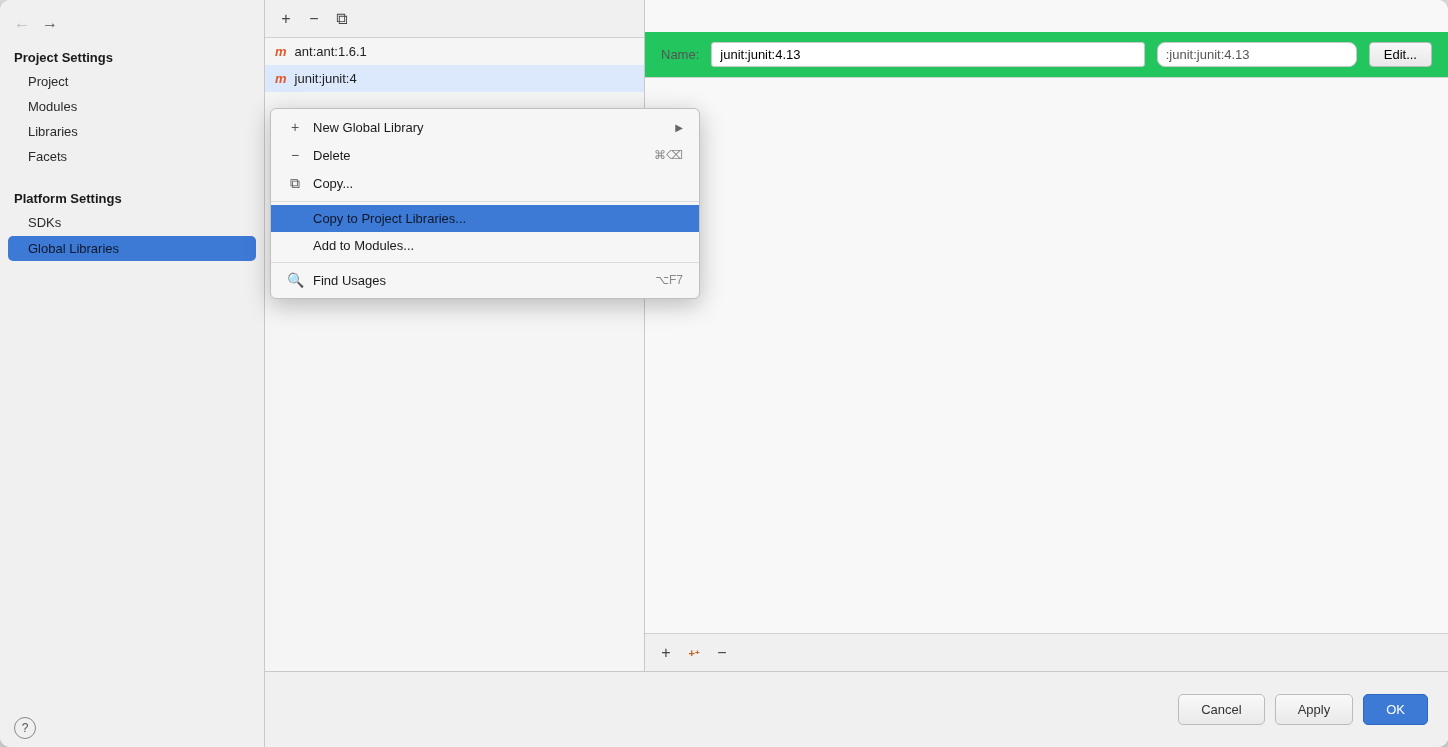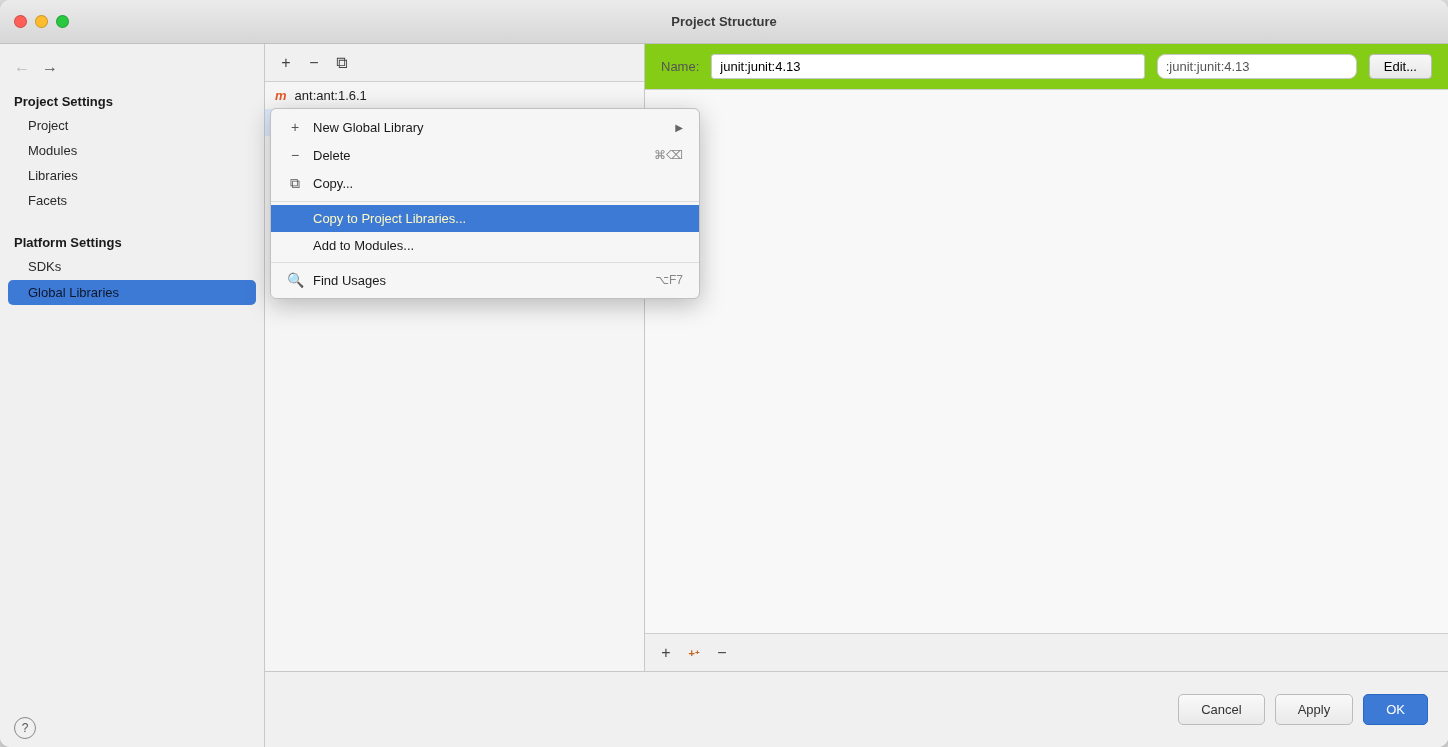--- a/index.html
+++ b/index.html
@@ -205,22 +205,23 @@
       display: flex;
       flex-direction: column;
       overflow: hidden;
     }
 
     .detail-header {
       display: flex;
       align-items: center;
       padding: 10px 16px;
       border-bottom: 1px solid #d0d0d0;
-      background: #84cc16;
+      background: #22c55e;
       gap: 12px;
+      margin-top: 32px;
     }
     .detail-name-label {
       font-size: 13px;
       color: #555;
       flex-shrink: 0;
     }
     .detail-name-input {
       flex: 1;
       padding: 4px 8px;
       border: 1px solid #c8c8c8;
@@ -316,21 +317,21 @@
       align-items: center;
       padding: 6px 16px;
       cursor: pointer;
       font-size: 13px;
       color: #1a1a1a;
       gap: 10px;
       position: relative;
     }
     .menu-item.highlighted {
       background: #3d7ad6;
-      color: #fef9c3;
+      color: #0f172a;
       text-align: center;
     }
     .menu-item .shortcut {
       margin-left: auto;
       color: #888;
       font-size: 12px;
     }
     .menu-item .menu-icon {
       width: 16px;
       text-align: center;
@@ -354,28 +355,20 @@
       display: flex;
       flex: 1;
       overflow: hidden;
     }
   </style>
 </head>
 <body>
 
 <div class="window">
 
-  <div class="title-bar">
-    <div class="traffic-lights">
-      <div class="traffic-light close"></div>
-      <div class="traffic-light minimize"></div>
-      <div class="traffic-light maximize"></div>
-    </div>
-    <div class="title-bar-title">Project Structure</div>
-  </div>
 
   <div class="main-content">
 
     <div class="sidebar">
       <div class="sidebar-nav">
         <div class="sidebar-back-forward">
           <span class="nav-arrow disabled">←</span>
           <span class="nav-arrow">→</span>
         </div>
 

